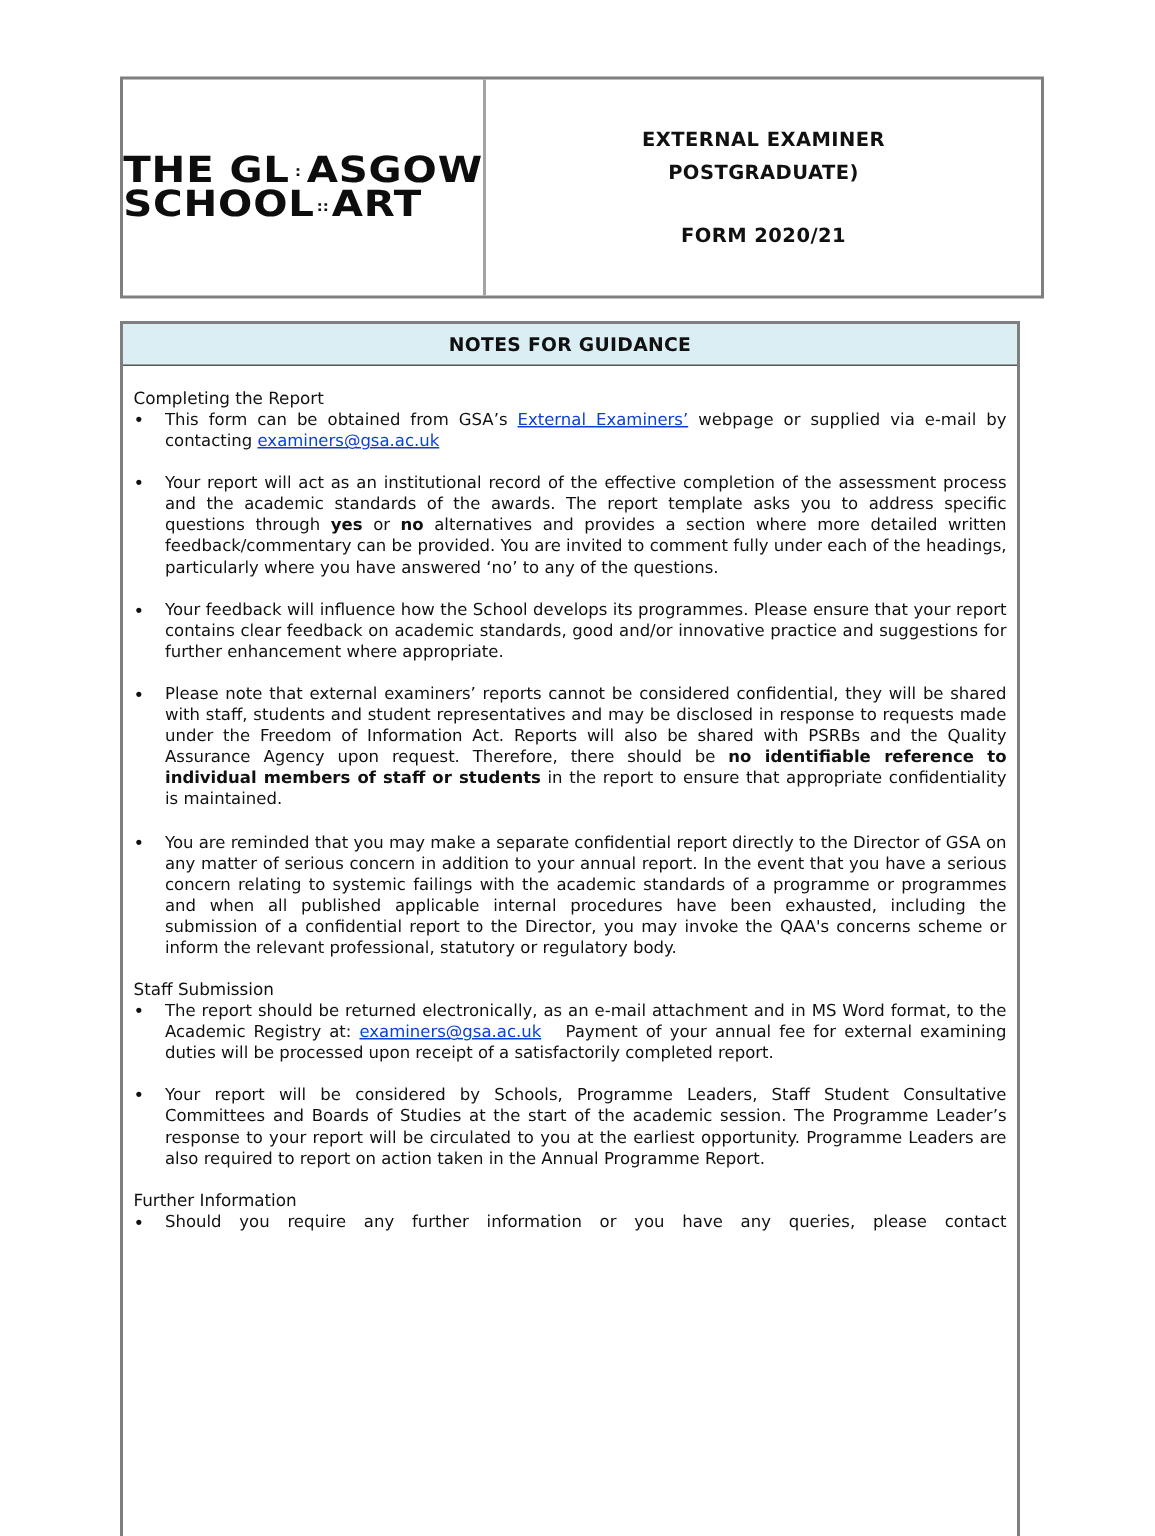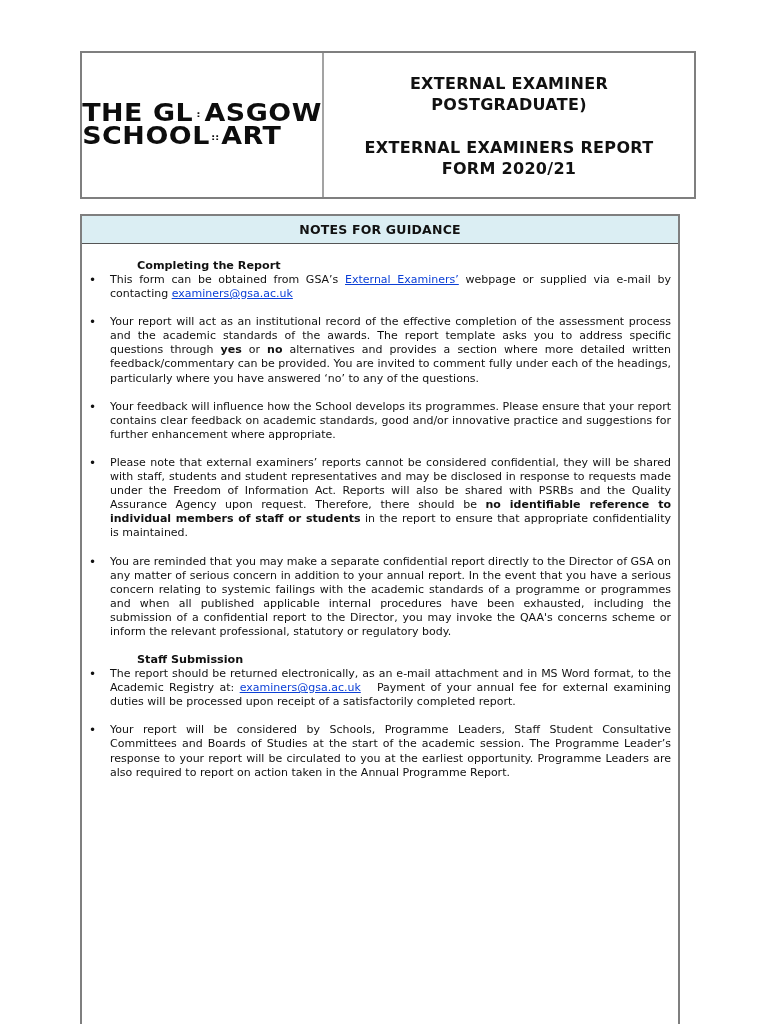--- a/index.html
+++ b/index.html
@@ -58,21 +58,21 @@
       margin: 0 1px;
     }
     .title-cell {
       flex: 1;
       display: flex;
       flex-direction: column;
       align-items: center;
       justify-content: center;
       text-align: center;
       font-weight: bold;
-      font-size: 16px;
+      font-size: 13px;
       line-height: 21.5px;
       letter-spacing: 0.3px;
       padding-top: 2px;
     }
     .title-gap { height: 21px; }
 
     .notes-box {
       position: absolute;
       left: 80px;
       top: 214px;
@@ -92,24 +92,23 @@
       font-weight: bold;
       font-size: 12.5px;
       letter-spacing: 0.2px;
     }
     .notes-body {
       padding: 15px 7px 0 7px;
       font-size: 11px;
       line-height: 14.1px;
     }
     .sec-title {
-      font-weight: bold;
+      font-weight: normal;
       font-size: 11.2px;
       line-height: 14px;
-      margin-left: 48px;
     }
     ul {
       list-style: none;
       margin: 0;
       padding: 0;
     }
     li {
       position: relative;
       padding-left: 21px;
       text-align: justify;
@@ -138,21 +137,20 @@
   <div class="logo-cell">
     <div class="logo">
       <span class="logo-line"><span>THE GL</span><span class="logo-mark">∶</span><span>ASGOW</span></span>
       <span class="logo-line"><span>SCHOOL</span><span class="logo-mark">∷</span><span>ART</span></span>
     </div>
   </div>
   <div class="title-cell">
     <div>EXTERNAL EXAMINER</div>
     <div>POSTGRADUATE)</div>
     <div class="title-gap"></div>
-    <div>EXTERNAL EXAMINERS REPORT</div>
     <div>FORM 2020/21</div>
   </div>
 </div>
 
 <div class="notes-box">
   <div class="notes-head">NOTES FOR GUIDANCE</div>
   <div class="notes-body">
 
     <div class="sec">
       <div class="sec-title">Completing the Report</div>
@@ -171,15 +169,21 @@
         <li><span>The report should be returned electronically, as an e-mail attachment and in MS Word format, to the Academic Registry at: </span><a>examiners@gsa.ac.uk</a><span style="white-space:pre-wrap">   Payment of your annual fee for external examining duties will be processed upon receipt of a satisfactorily completed report.</span></li>
       </ul>
     </div>
 
     <div class="sec">
       <ul>
         <li>Your report will be considered by Schools, Programme Leaders, Staff Student Consultative Committees and Boards of Studies at the start of the academic session. The Programme Leader’s response to your report will be circulated to you at the earliest opportunity.  Programme Leaders are also required to report on action taken in the Annual Programme Report.</li>
       </ul>
     </div>
 
+    <div class="sec">
+      <div class="sec-title">Further Information</div>
+      <ul>
+        <li style="text-align-last: justify;">Should you require any further information or you have any queries, please contact</li>
+      </ul>
+    </div>
 
   </div>
 </div>
 
 </body></html>

